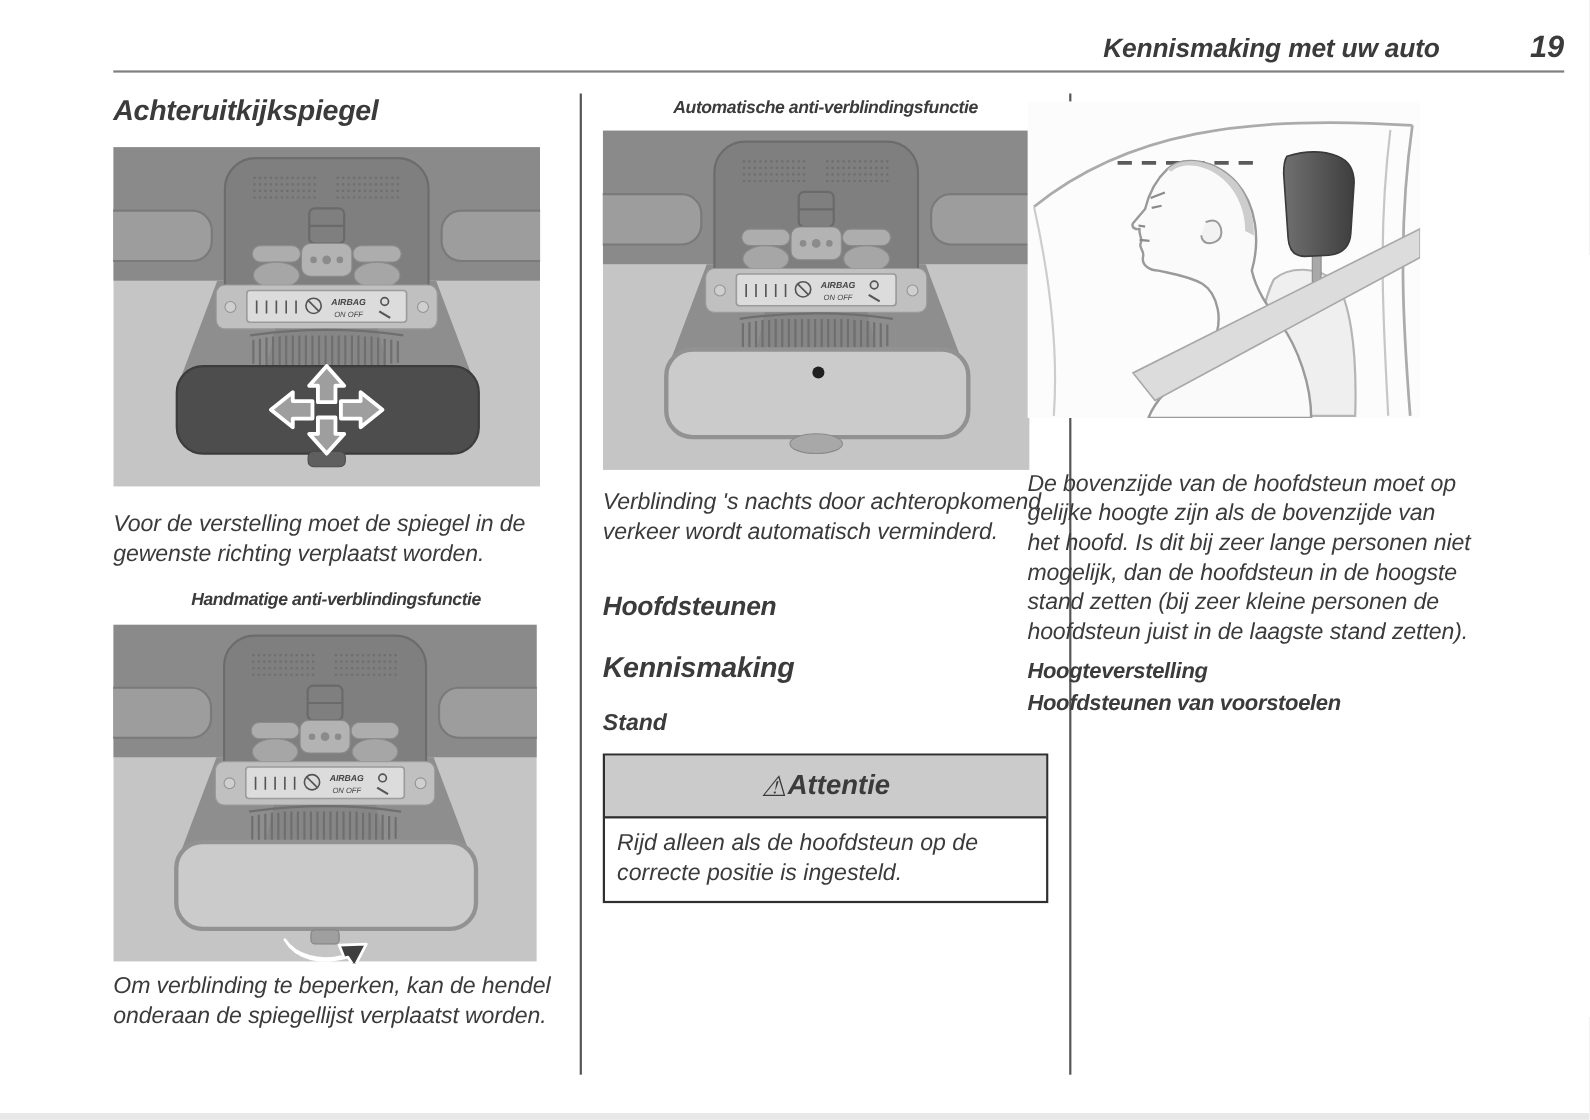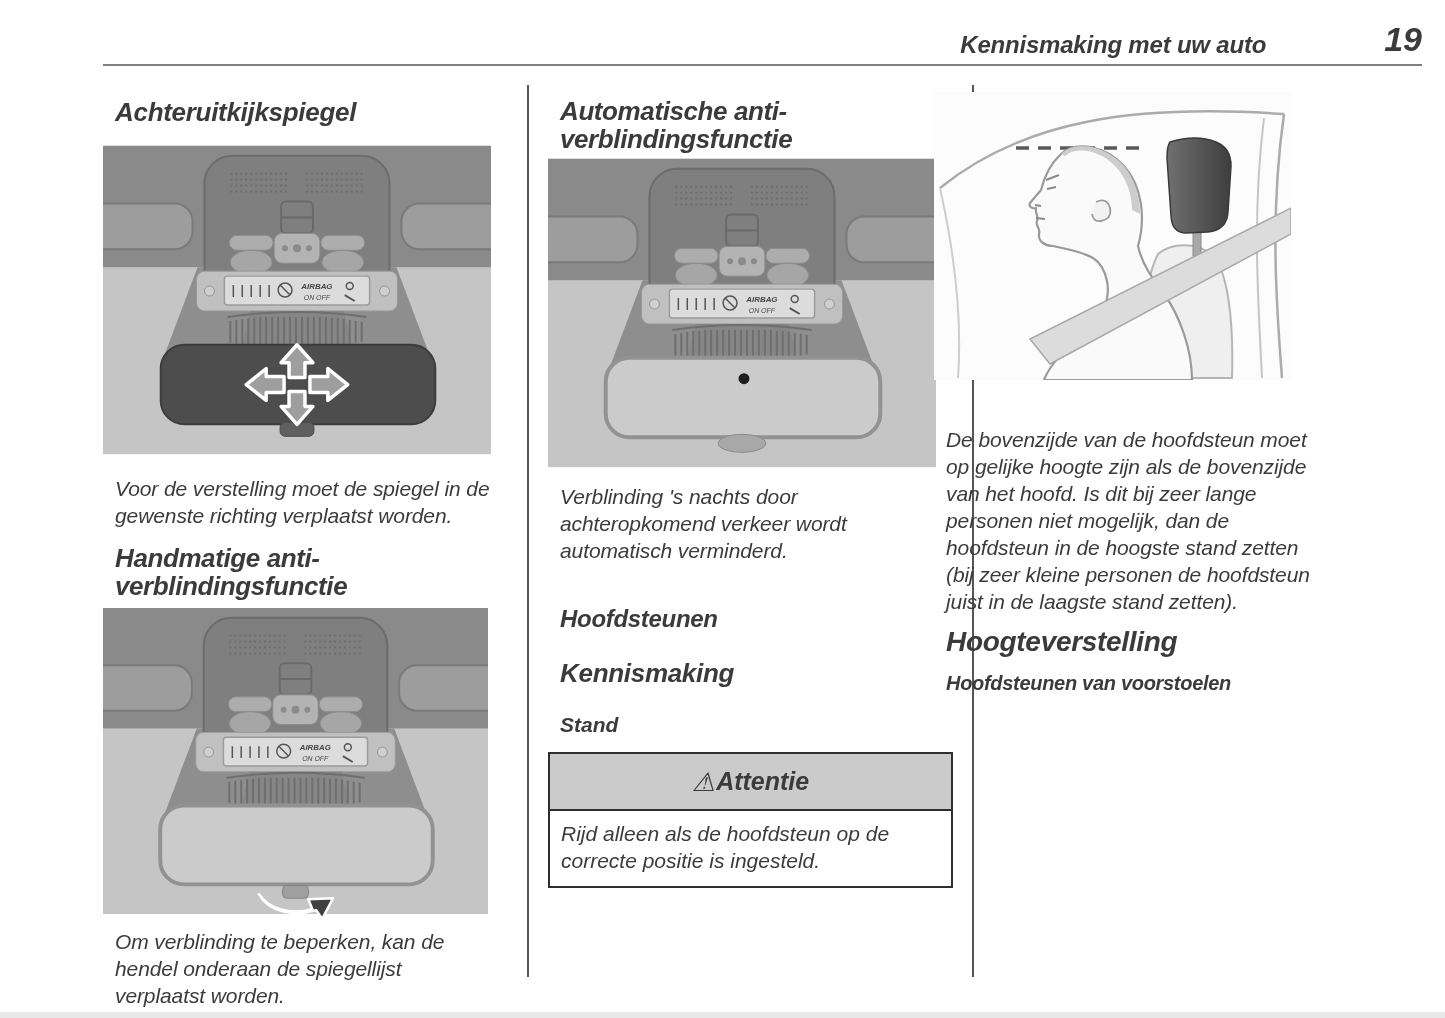--- a/index.html
+++ b/index.html
@@ -10,52 +10,52 @@
     font-style:italic;
   }
   
   .header{
     position:absolute;left:103px;right:23px;top:0;height:66px;
     border-bottom:2px solid #7f7f7f;
     display:flex;align-items:flex-end;justify-content:flex-end;
     padding-bottom:5px;box-sizing:border-box;
   }
   .header .h-title{font-size:24px;font-weight:bold;letter-spacing:-0.2px;}
-  .header .h-page{font-size:34px;font-weight:bold;margin-left:118px;}
+  .header .h-page{font-size:28px;font-weight:bold;margin-left:82px;}
   
   .vsep{position:absolute;top:85px;height:892px;width:2px;background:#555;}
   .vsep.s1{left:527px;}
   .vsep.s2{left:972px;}
   
   .col{position:absolute;top:85px;width:405px;}
   .col1{left:103px;}
   .col2{left:548px;}
   .col3{left:934px;}
-  h1,h2,h3,h4,p{margin:12px;padding:0;}
+  h1,h2,h3,h4,p{margin:0;padding:0;}
   .hd-xl{font-size:24px;font-weight:bold;line-height:38px;letter-spacing:-0.3px;}
   .hd-lg{font-size:26px;font-weight:bold;line-height:30px;letter-spacing:-0.3px;}
-  .hd-md{font-size:26px;font-weight:bold;line-height:28px;letter-spacing:-0.4px;}
+  .hd-md{font-size:16px;font-weight:bold;line-height:28px;letter-spacing:-0.4px;text-align:center;}
   .hd-sm{font-size:21px;font-weight:bold;line-height:26px;}
   .body-txt{font-size:21px;line-height:27px;letter-spacing:-0.1px;}
   .fig{display:block;}
   
   .col1 .hd-lg{margin-bottom:18px;}
   .col1 .fig-a{margin-bottom:20px;}
   .col1 .p1{margin-bottom:15px;}
   .col1 .hd-md{margin-bottom:6px;}
   .col1 .fig-b{margin-bottom:7px;}
   .col2 .hd-md{margin-bottom:5px;}
   .col2 .fig-c{margin-bottom:15px;}
   .col2 .p1{margin-bottom:36px;}
   .col2 .hd-xl{margin-bottom:20px;}
   .col2 .hd-lg{margin-bottom:24px;}
   .col2 .hd-sm{margin-bottom:14px;}
   .col3 .fig-d{margin-top:7px;margin-bottom:46px;}
   .col3 .p1{margin-bottom:7px;}
-  .col3 .hd-h{font-size:28px;font-weight:bold;line-height:30px;letter-spacing:-0.3px;}
+  .col3 .hd-h{font-size:20px;font-weight:bold;line-height:30px;letter-spacing:-0.3px;}
   .col3 .hd-s{font-size:20px;font-weight:bold;line-height:28px;letter-spacing:-0.3px;}
   
   .warnbox{border:2px solid #2f2f2f;width:405px;box-sizing:border-box;}
   .warn-head{
     background:#cbcbcb;border-bottom:2px solid #2f2f2f;height:55px;
     display:flex;align-items:center;justify-content:center;
     font-size:25px;font-weight:bold;
   }
   .warn-head .w-icon{font-weight:normal;font-size:26px;margin-right:1px;line-height:1;}
   .warn-body{padding:9px 8px 12px 11px;font-size:21px;line-height:27px;}

